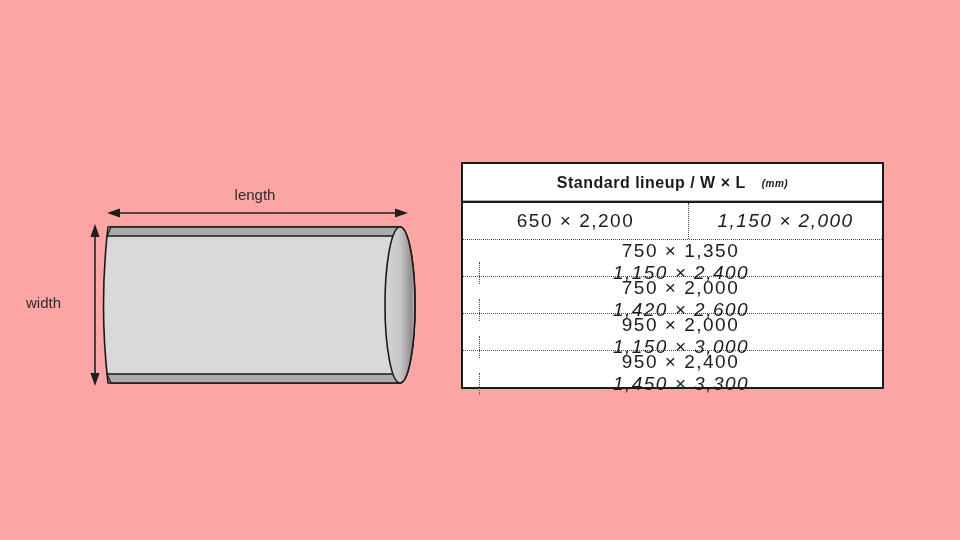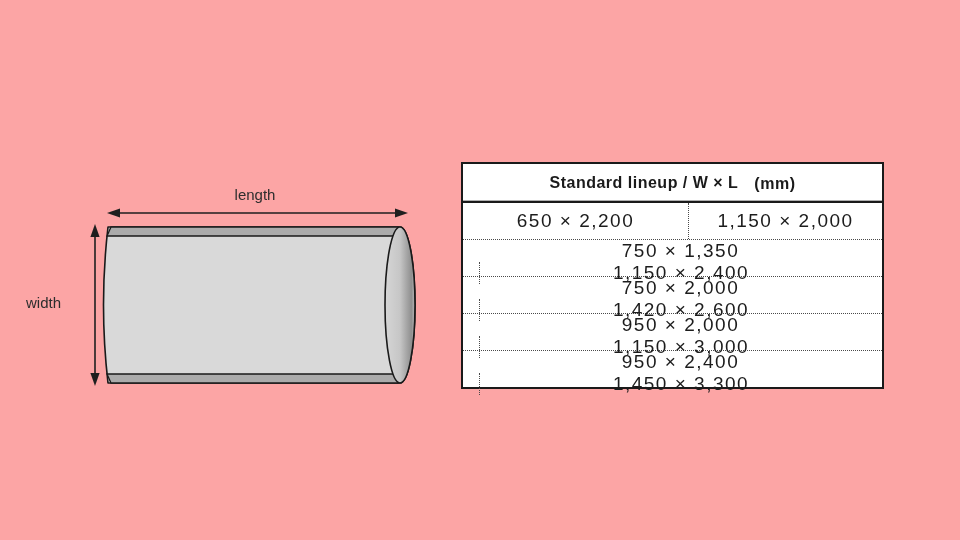--- a/index.html
+++ b/index.html
@@ -46,35 +46,35 @@
     letter-spacing: 0.5px;
     color: #1a1a1a;
   }
   .table-header::after {
     content: "";
     position: absolute;
     left: 0; right: 0; bottom: 0;
     height: 1px;
     background: #b0b0b0;
   }
-  .table-unit { font-size: 16px; font-weight: 700; padding-top: 2px; }
+  .table-unit { font-size: 10px; font-weight: 700; padding-top: 2px; font-style: italic; }
   .trow { display: flex; height: 36px; }
   .trow + .trow { border-top: 1px dotted #4a4a4a; flex-direction: column; }
   .tcell {
     flex: 1;
     display: flex;
     align-items: center;
     justify-content: center;
     font-size: 19px;
     letter-spacing: 1.5px;
     color: #1c1c1c;
     white-space: nowrap;
     margin-left: 16px;
   }
-  .tcell + .tcell { border-left: 1px dotted #4a4a4a; }
+  .tcell + .tcell { border-left: 1px dotted #4a4a4a; font-style: italic; }
 </style>
 </head>
 <body>
 
 <div class="stage">
 
   <div class="diagram-label length-label">length</div>
 
   <div class="diagram-label width-label">width</div>
 

